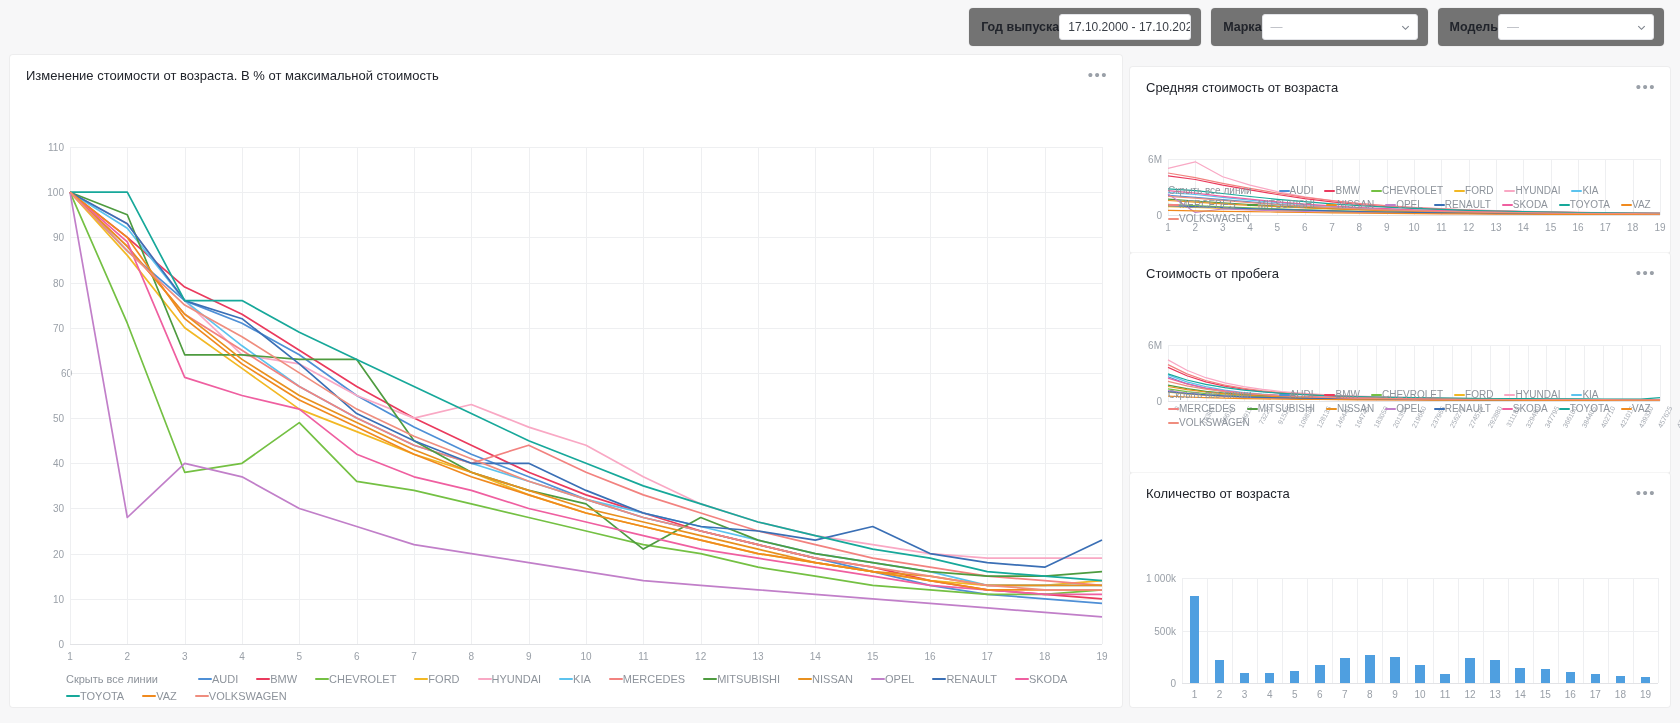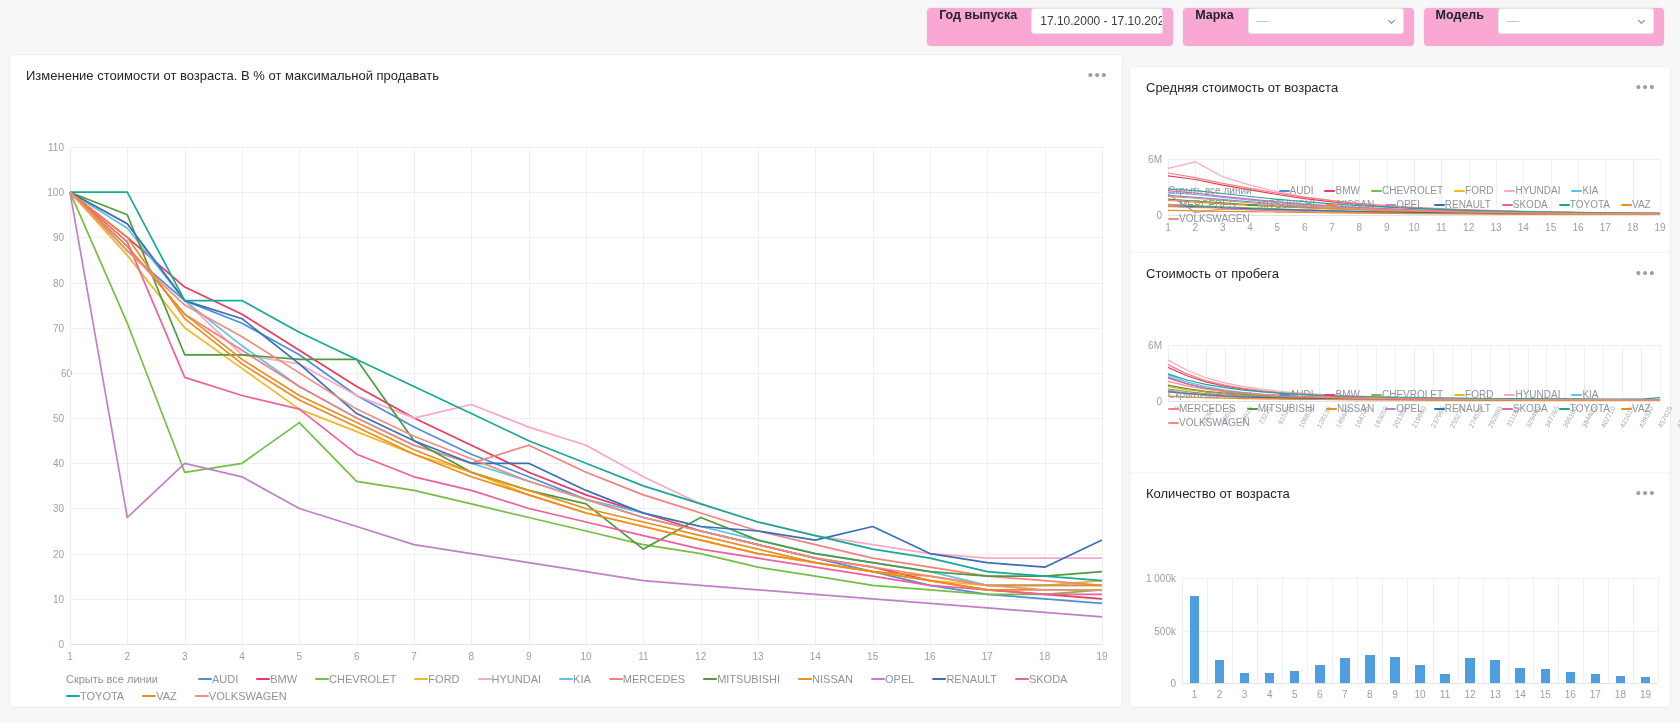--- a/index.html
+++ b/index.html
@@ -20,23 +20,23 @@
   }
   .page-title {
     position: absolute; left: 22px; top: 22px;
     font-size: 20px; font-weight: bold; color: #21242b; letter-spacing: -0.2px;
   }
   .filters {
     position: absolute; right: 16px; top: 8px;
     display: flex; align-items: center; gap: 10px;
   }
   .filter {
-    background: #f9a8d4; border-radius: 4px;
-    height: 38px; display: flex; align-items: flex-start;
-    padding: 0 10px 0 12px; gap: 14px;
+    background: #737373; border-radius: 4px;
+    height: 38px; display: flex; align-items: center;
+    padding: 0 10px 0 12px; gap: 0;
     box-shadow: 0 0 0 1px rgba(0,0,0,0.03);
   }
   .filter-label { font-size: 12.5px; font-weight: bold; color: #21242b; white-space: nowrap; }
   .filter-ctl {
     border: 1px solid #e3e4e8; border-radius: 3px; height: 26px;
     display: flex; align-items: center; justify-content: space-between;
     padding: 0 6px 0 8px; gap: 6px; background: #fff;
   }
   .filter-ctl.date { width: 132px; overflow: hidden; }
   .filter-ctl.sel { width: 156px; }
@@ -125,21 +125,21 @@
             <path d="M2.5 4.5 L6 8 L9.5 4.5" fill="none" stroke="#7c828b" stroke-width="1.2"></path>
           </svg>
         </span>
       </div>
 
     </div>
   </div>
 
   <div class="card" id="card-main">
     <div class="card-head">
-      <span class="card-title">Изменение стоимости от возраста. В % от максимальной продавать</span>
+      <span class="card-title">Изменение стоимости от возраста. В % от максимальной стоимость</span>
       <span class="dots">•••</span>
     </div>
     <div class="plot" id="plot-main" style="left:0;top:0;right:0;bottom:0;">
         <div class="gridline-h" style="left:60px;top:589px;width:1032px;"></div>
         <div class="axis-label ytick" style="left:12px;top:589px;width:42px;">0</div>
         <div class="gridline-h" style="left:60px;top:543.8181818181819px;width:1032px;"></div>
         <div class="axis-label ytick" style="left:12px;top:543.8181818181819px;width:42px;">10</div>
         <div class="gridline-h" style="left:60px;top:498.6363636363636px;width:1032px;"></div>
         <div class="axis-label ytick" style="left:12px;top:498.6363636363636px;width:42px;">20</div>
         <div class="gridline-h" style="left:60px;top:453.4545454545455px;width:1032px;"></div>

